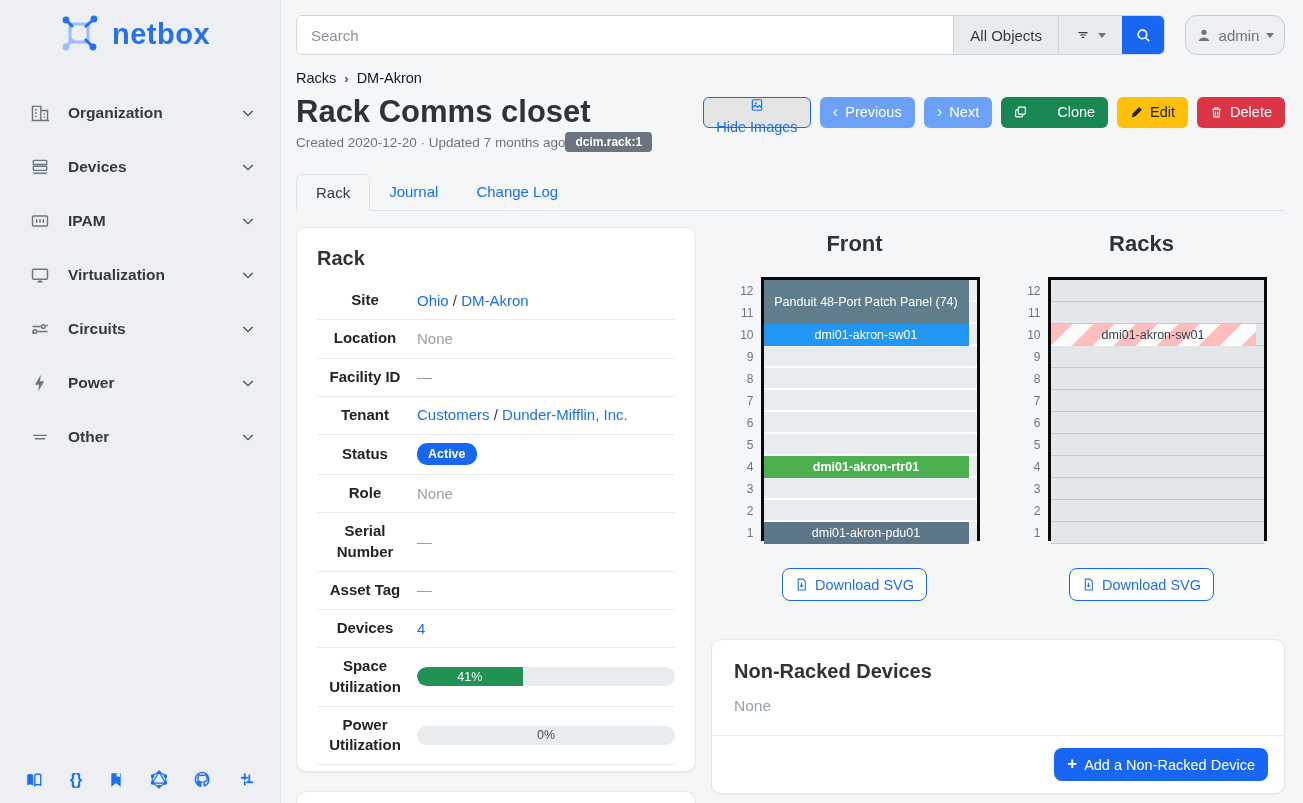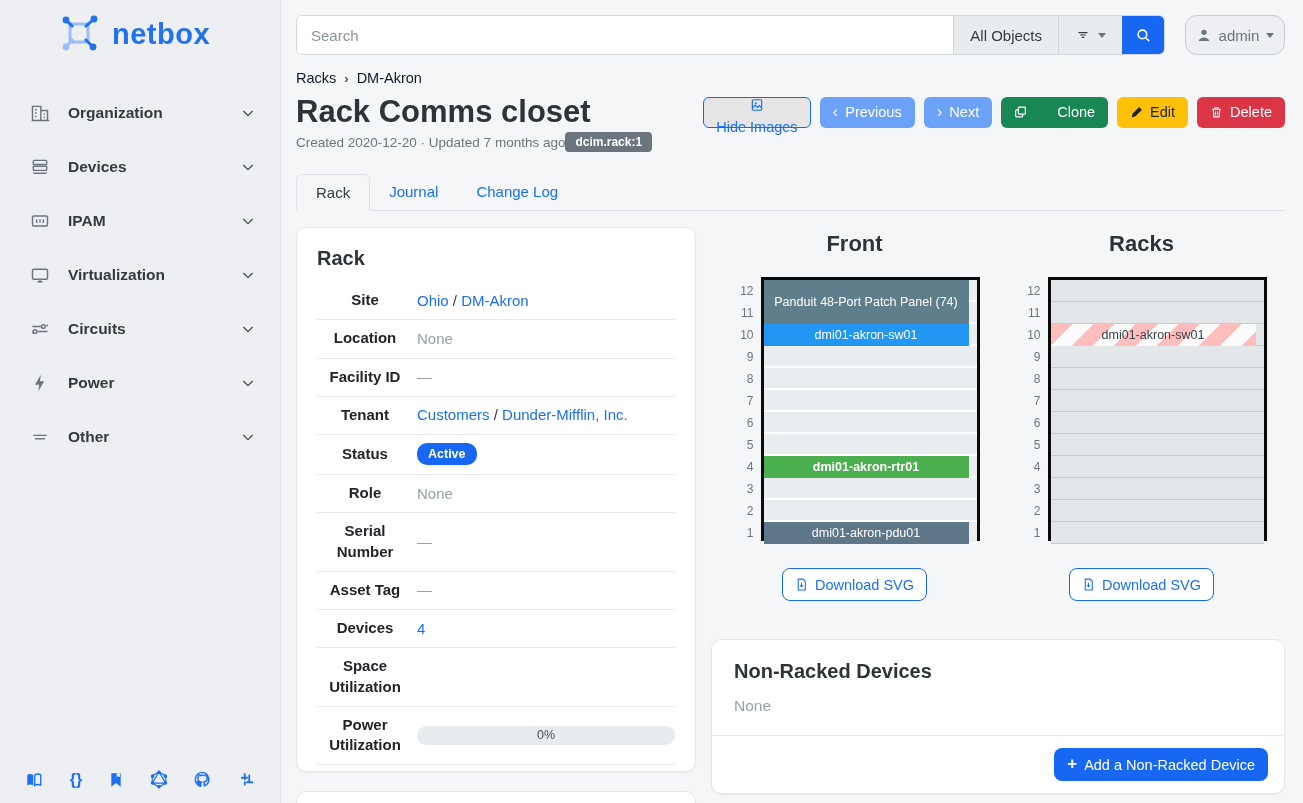--- a/index.html
+++ b/index.html
@@ -446,20 +446,27 @@
             <div class="attr-value muted">—</div>
           </div>
           <div class="attr-row">
             <div class="attr-label">Devices</div>
             <div class="attr-value">
               <a>4</a>
             </div>
           </div>
           <div class="attr-row">
             <div class="attr-label">Space Utilization</div>
+            <div class="attr-value">
+              <div class="progress">
+                <div class="progress-fill" style="width: 41%;">
+                  <span>41%</span>
+                </div>
+              </div>
+            </div>
           </div>
           <div class="attr-row">
             <div class="attr-label">Power Utilization</div>
             <div class="attr-value">
               <div class="progress">
                 <div class="progress-fill" style="width:0"></div>
                 <div class="progress-label-center">0%</div>
               </div>
             </div>
           </div>

